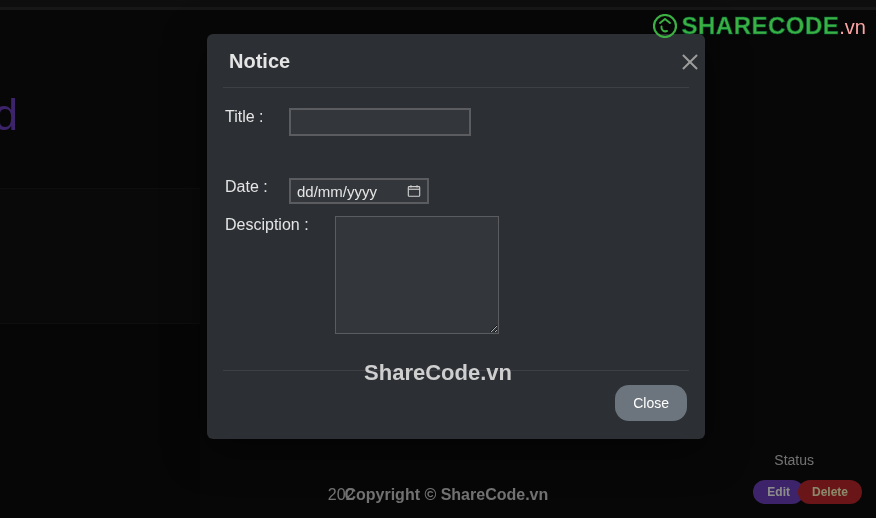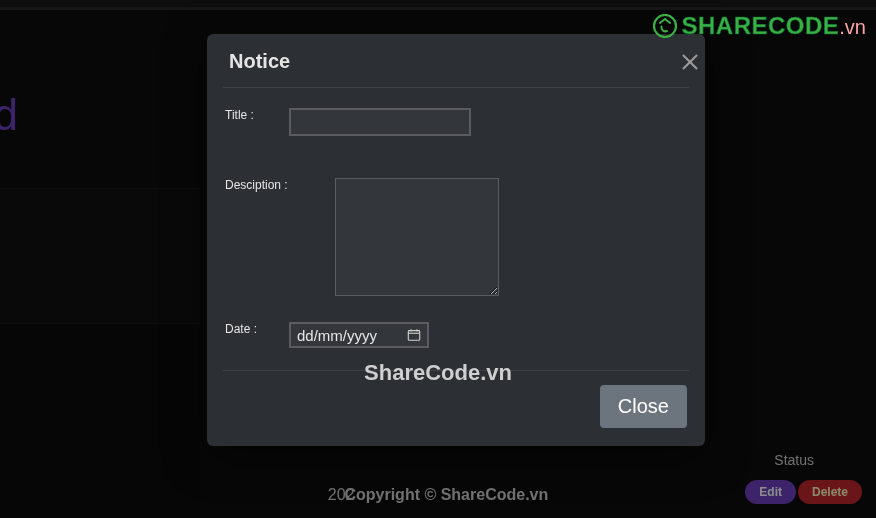--- a/index.html
+++ b/index.html
@@ -13,51 +13,51 @@
   .heading-fragment { position: absolute; top: 90px; left: -70px; font-size: 44px; font-weight: 500; color: #6f42c1; }
 
   .dark-panel { position: absolute; top: 188px; left: 0; width: 200px; height: 135px; background: #111; border-top: 1px solid #1a1a1a; }
   .dark-panel2 { position: absolute; top: 323px; left: 0; width: 200px; height: 200px; background: #0b0b0b; border-top: 1px solid #1a1a1a; }
 
   .status-col { position: absolute; top: 452px; right: 62px; font-size: 14px; font-weight: 400; color: #cfcfcf; }
 
   .copyright-row { position: absolute; bottom: 14px; left: 0; right: 0; text-align: center; font-size: 16px; font-weight: 700; color: #cfcfcf; }
   .copyright-year { font-weight: 400; margin-right: -10px; color: #cfcfcf; font-size: 16px;}
 
-  .btn-edit { position: absolute; bottom: 14px; right: 80px; background: #6f42c1; color: #fff; border: none; border-radius: 14px; padding: 5px 14px; font-size: 12px; font-weight: 600; }
+  .btn-edit { position: absolute; bottom: 14px; right: 72px; background: #6f42c1; color: #fff; border: none; border-radius: 14px; padding: 5px 14px; font-size: 12px; font-weight: 600; }
   .btn-delete { position: absolute; bottom: 14px; right: 14px; background: #c1272d; color: #fef9c3; border: none; border-radius: 14px; padding: 5px 14px; font-size: 12px; font-weight: 600; }
 
   
   .overlay { position: absolute; inset: 0; background: rgba(0,0,0,0.45); }
   .modal { position: absolute; top: 34px; left: 207px; width: 498px; background: #2c2f33; border-radius: 6px; box-shadow: 0 10px 40px rgba(0,0,0,0.5); }
   .modal-header { display: flex; align-items: center; justify-content: space-between; padding: 16px 6px 14px 22px; }
   .modal-title { font-size: 20px; font-weight: 600; color: #e5e5e5; }
   .close-x { width: 18px; height: 18px; position: relative; cursor: pointer; }
   .close-x::before, .close-x::after { content: ""; position: absolute; left: 8px; top: -1px; width: 2px; height: 20px; background: #9d9d9d; }
   .close-x::before { transform: rotate(45deg); }
   .close-x::after { transform: rotate(-45deg); }
 
   .modal-divider { height: 1px; background: #3e4045; margin: 0 16px; }
 
   .modal-body { padding: 20px 18px 10px 18px; }
   .form-row { display: flex; align-items: flex-start; margin-bottom: 26px; }
   .form-row.title-row { margin-bottom: 42px; }
-  .form-label { font-size: 12px; color: #e5e5e5; width: 64px; }
+  .form-label { font-size: 16px; color: #e5e5e5; width: 64px; }
   .form-label.desc { width: 110px; }
   .form-label.date { width: 64px; }
   .title-input { width: 182px; height: 28px; background: #33363a; border: 2px solid #5a5c60; color: #e5e5e5; padding: 2px 6px; font-size: 14px; }
   .desc-textarea { width: 164px; height: 118px; background: #33363a; border: 1px solid #5a5c60; color: #e5e5e5; padding: 4px 6px; font-size: 14px; resize: both; }
   .date-input { display: flex; align-items: center; width: 140px; height: 26px; background: #33363a; border: 2px solid #5a5c60; padding: 0 6px; gap: 6px; }
   .date-placeholder { font-size: 15px; color: #e5e5e5; flex: 1; }
   .cal-icon { width: 14px; height: 14px; }
   .cal-icon svg { display: block; }
 
   .modal-divider2 { height: 1px; background: #3e4045; margin: 0 16px; }
   .modal-footer { display: flex; justify-content: flex-end; gap: 10px; padding: 14px 18px 18px 18px; }
-  .btn { border: none; border-radius: 4px; padding: 10px 18px; font-size: 20px; font-weight: 400; cursor: pointer; }
+  .btn { border: none; border-radius: 14px; padding: 10px 18px; font-size: 14px; font-weight: 400; cursor: pointer; }
   .btn-close { background: #6c757d; color: #fff; }
   .btn-add { background: #0d6efd; color: #fff; }
 
   
   .logo-wm { position: absolute; top: 12px; right: 10px; display: flex; align-items: center; gap: 4px; }
   .logo-wm svg { display: block; }
   .logo-text1 { font-size: 24px; font-weight: 800; color: #3cb043; letter-spacing: 0.5px; }
   .logo-text2 { font-size: 20px; font-weight: 500; color: #fca5a5; }
   .outline { -webkit-text-stroke: 0.6px #063; }
   .center-wm { position: absolute; top: 360px; left: 0; right: 0; text-align: center; font-size: 22px; font-weight: 700; color: #cfcfcf; pointer-events: none; }
@@ -92,38 +92,38 @@
     <div class="close-x"></div>
   </div>
   <div class="modal-divider"></div>
   <div class="modal-body">
 
     <div class="form-row title-row">
       <div class="form-label">Title :</div>
       <input type="text" class="title-input" value="" style="">
     </div>
 
-    <div class="form-row">
-      <div class="form-label desc">Desciption :</div>
-      <textarea class="desc-textarea" style=""></textarea>
-    </div>
-
     <div class="form-row" style="margin-bottom:12px;">
       <div class="form-label date">Date :</div>
       <div class="date-input">
         <span class="date-placeholder">dd/mm/yyyy</span>
         <span class="cal-icon">
           <svg viewBox="0 0 16 16" width="14" height="14">
               <rect x="1.5" y="3" width="13" height="11" rx="1" fill="none" stroke="#cfcfcf" stroke-width="1.3"></rect>
               <line x1="1.5" y1="6" x2="14.5" y2="6" stroke="#cfcfcf" stroke-width="1.3"></line>
               <line x1="4.5" y1="1.5" x2="4.5" y2="4" stroke="#cfcfcf" stroke-width="1.3"></line>
               <line x1="11.5" y1="1.5" x2="11.5" y2="4" stroke="#cfcfcf" stroke-width="1.3"></line>
             </svg>
         </span>
       </div>
+    </div>
+
+    <div class="form-row">
+      <div class="form-label desc">Desciption :</div>
+      <textarea class="desc-textarea" style=""></textarea>
     </div>
   </div>
   <div class="modal-divider2"></div>
   <div class="modal-footer">
     <button class="btn btn-close">Close</button>
   </div>
 </div>
 
 <div class="center-wm">ShareCode.vn</div>
 

